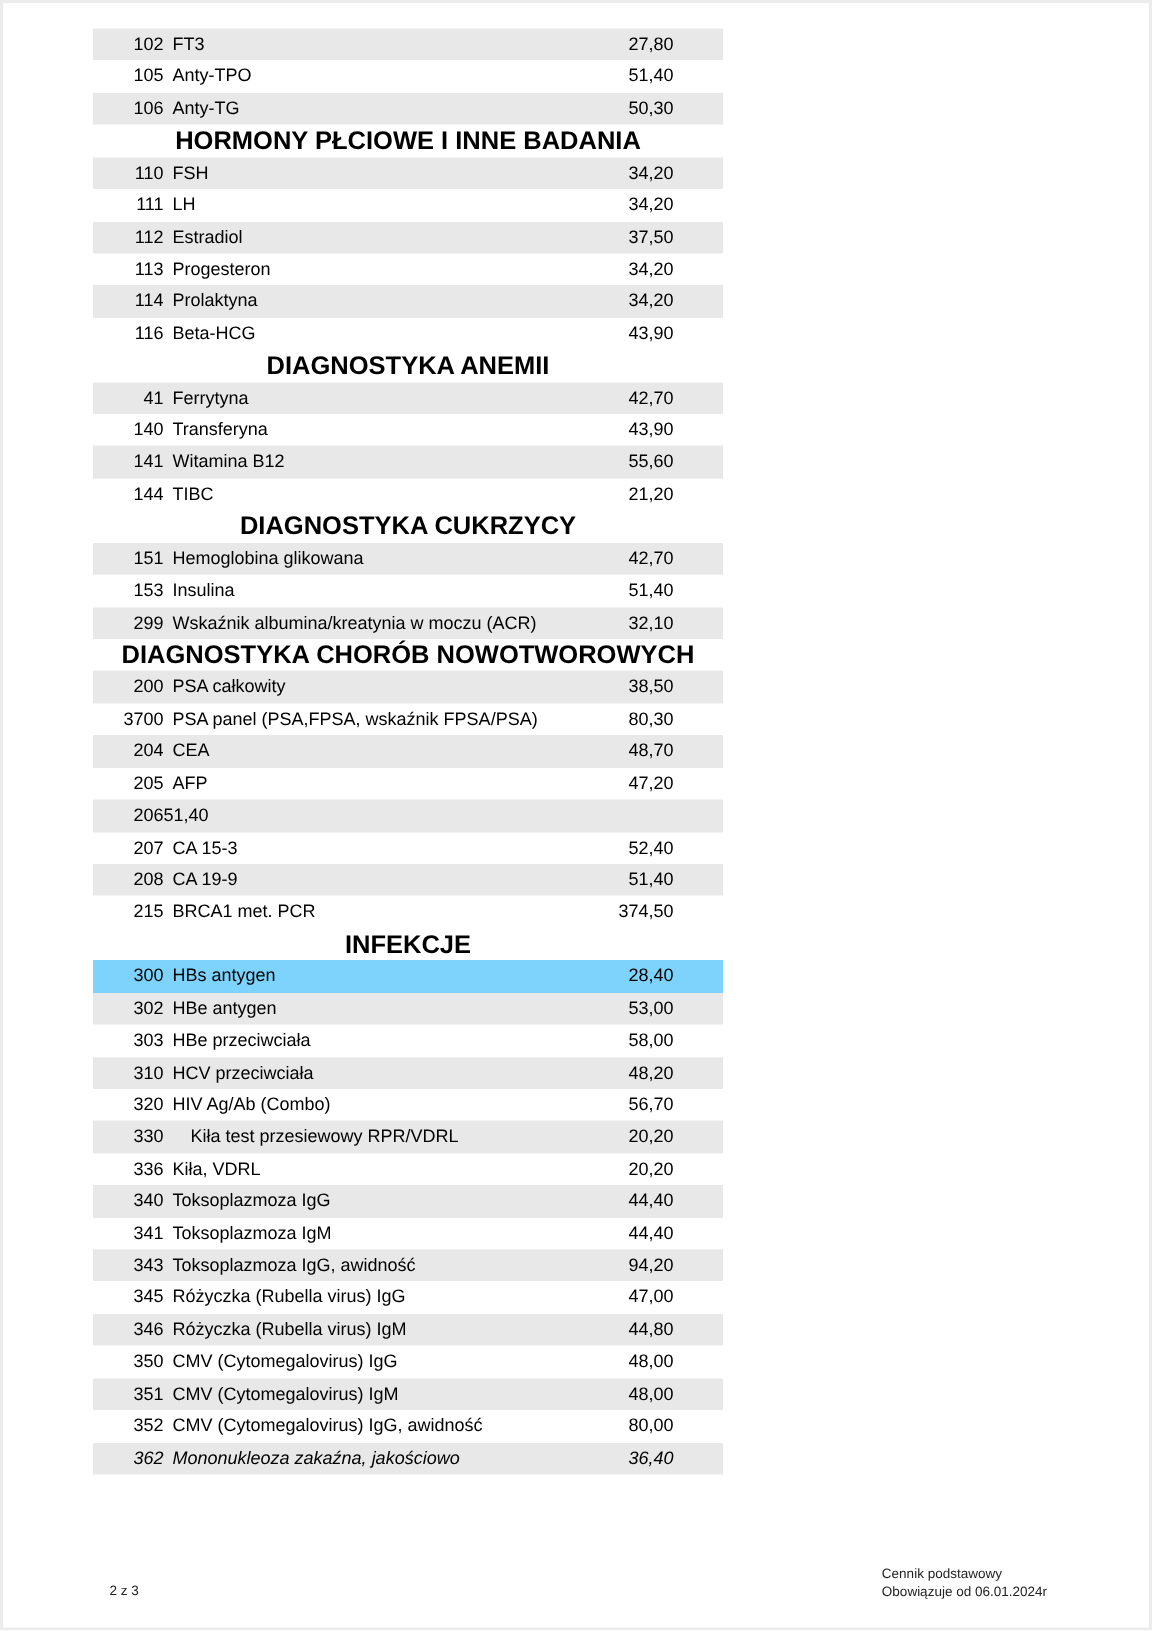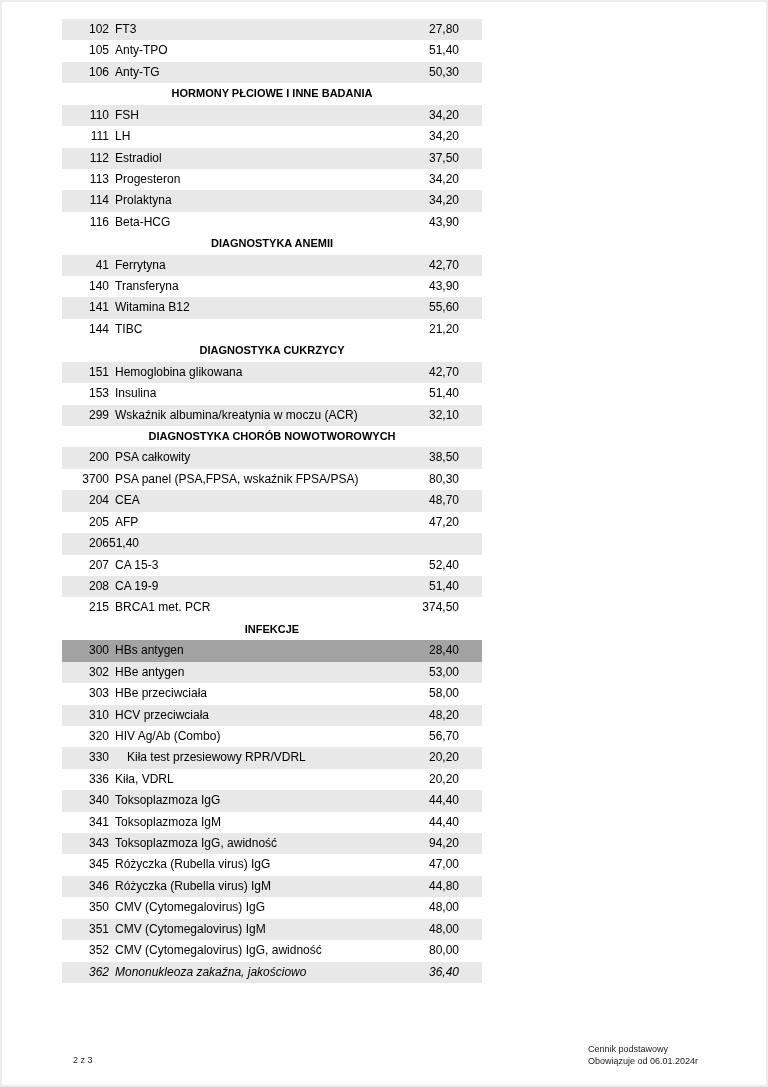--- a/index.html
+++ b/index.html
@@ -42,29 +42,29 @@
   }
   .cell-name {
     flex: 1 1 auto;
     padding-left: 6px;
     white-space: nowrap;
     overflow: hidden;
   }
   .cell-price {
     flex: 0 0 auto;
     text-align: right;
-    padding-right: 23px;
+    padding-right: 33px;
     white-space: nowrap;
   }
   .section-header {
     height: 21.43px;
     line-height: 21.43px;
     text-align: center;
     font-weight: bold;
-    font-size: 11px;
+    font-size: 17px;
     color: #000000;
     white-space: nowrap;
   }
   .footer-left {
     position: absolute;
     left: 71px;
     top: 1053px;
     font-size: 9px;
     color: #222222;
   }
@@ -201,21 +201,21 @@
         <div class="cell-code">208</div>
         <div class="cell-name">CA 19-9</div>
         <div class="cell-price">51,40</div>
       </div>
       <div class="row">
         <div class="cell-code">215</div>
         <div class="cell-name">BRCA1 met. PCR</div>
         <div class="cell-price">374,50</div>
       </div>
       <div class="section-header">INFEKCJE</div>
-      <div class="row alt" style="background: #a3a3a3;">
+      <div class="row alt" style="background: #7dd3fc;">
         <div class="cell-code">300</div>
         <div class="cell-name">HBs antygen</div>
         <div class="cell-price">28,40</div>
       </div>
       <div class="row alt" style="background: rgb(232, 232, 232);">
         <div class="cell-code">302</div>
         <div class="cell-name">HBe antygen</div>
         <div class="cell-price">53,00</div>
       </div>
       <div class="row">

